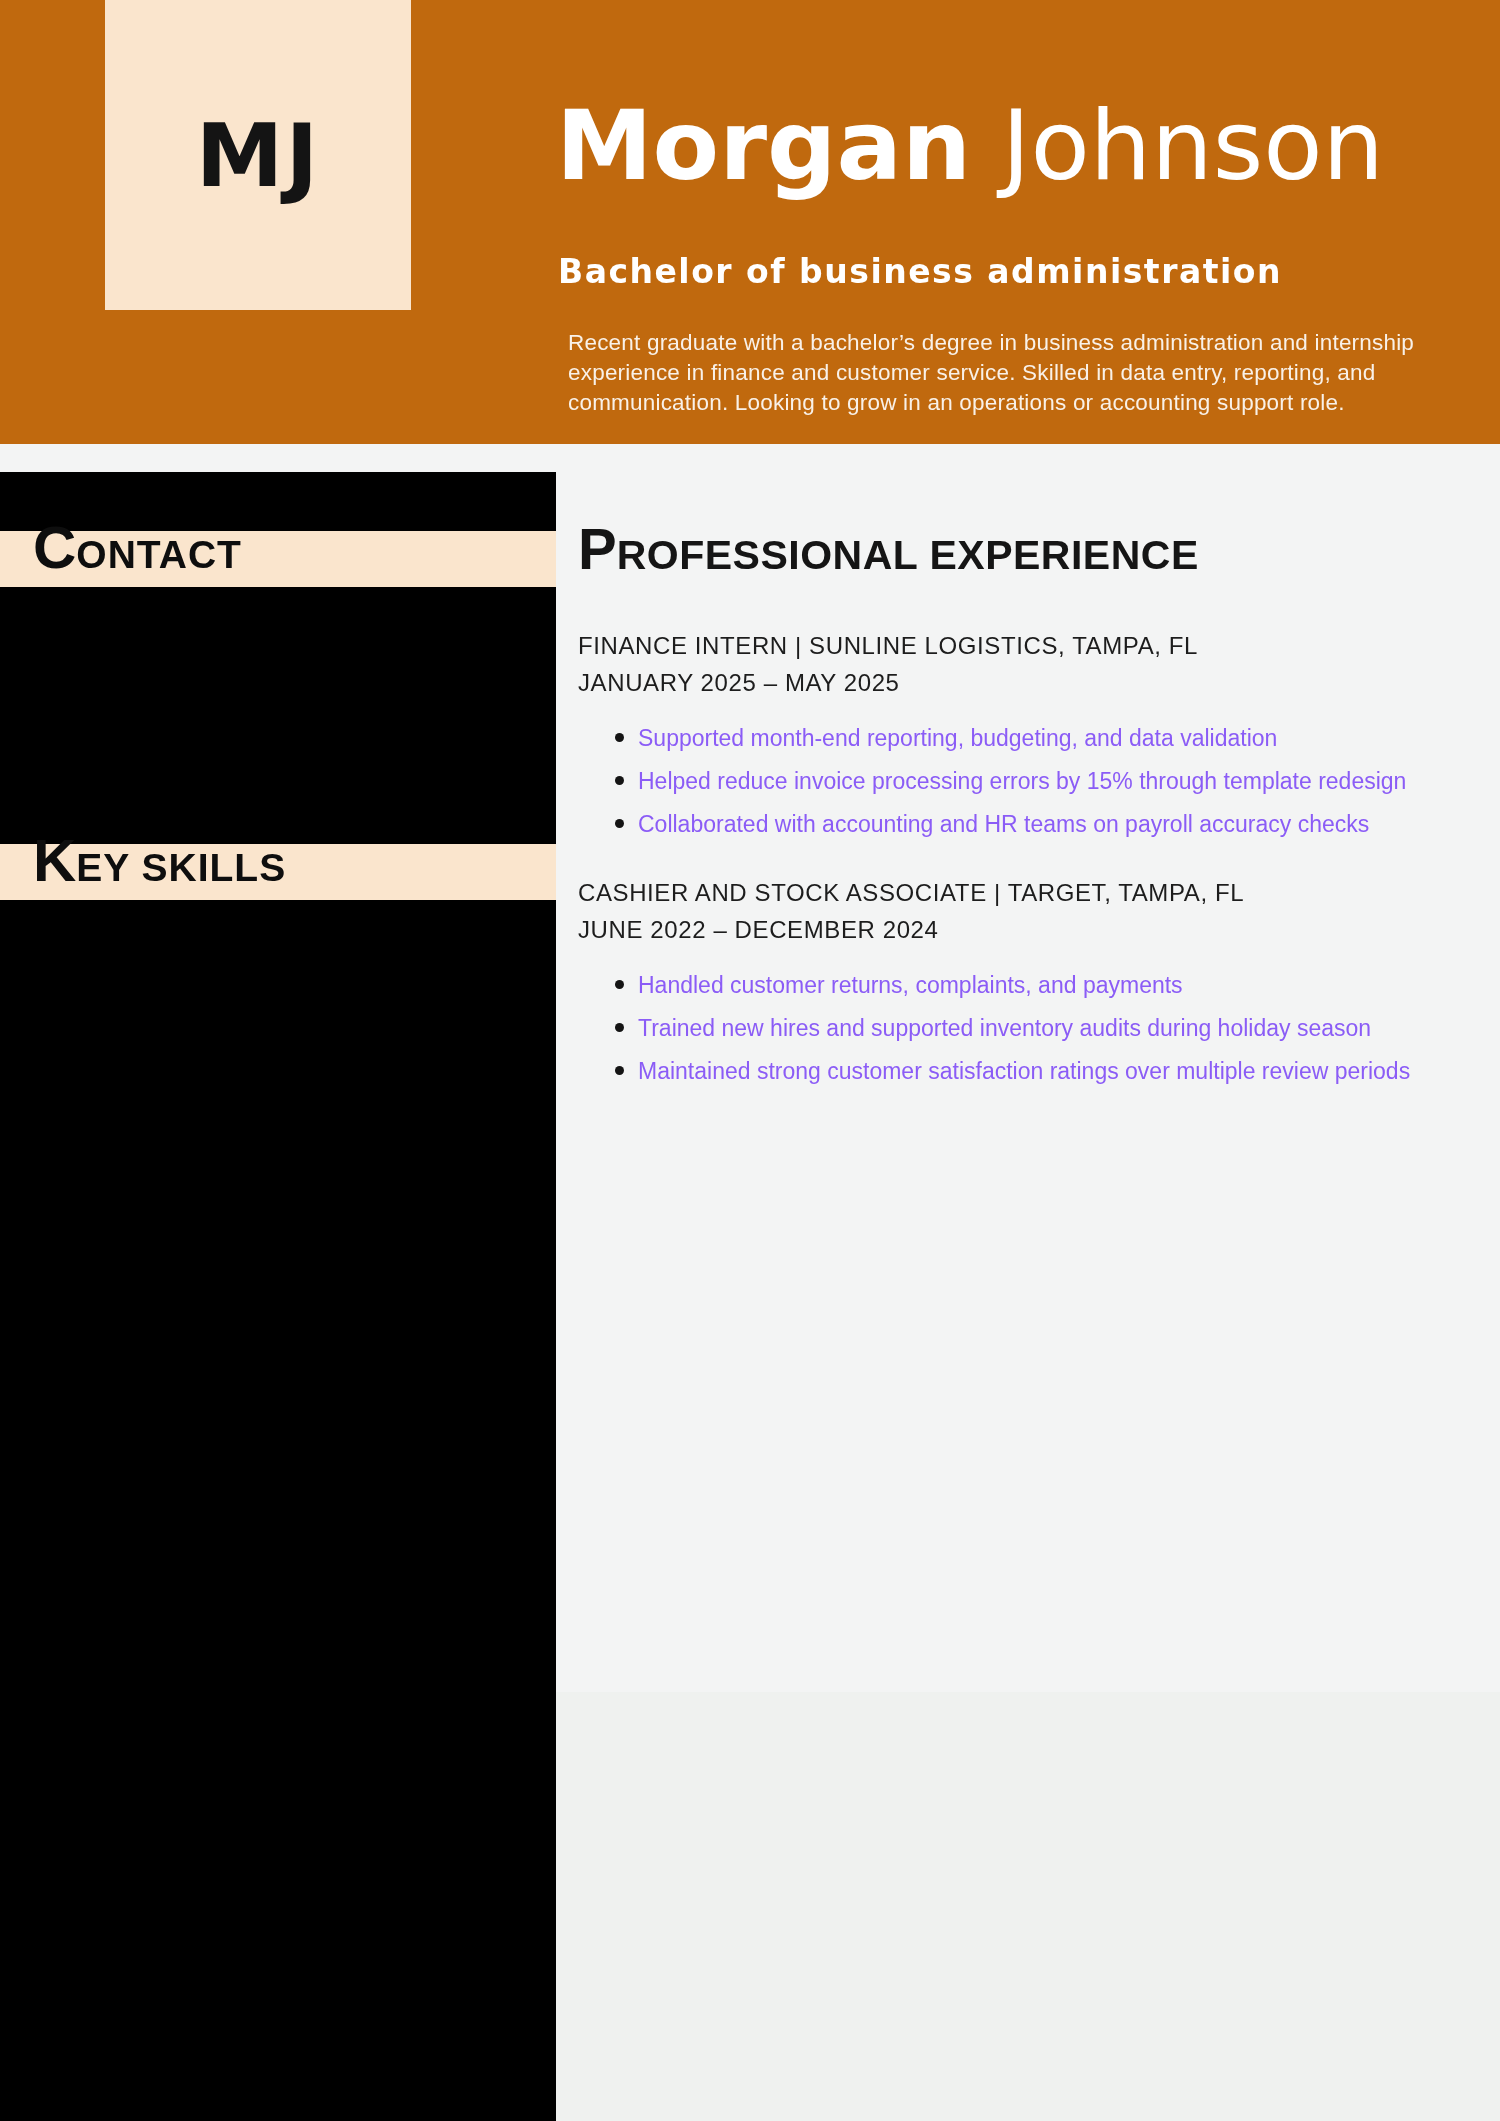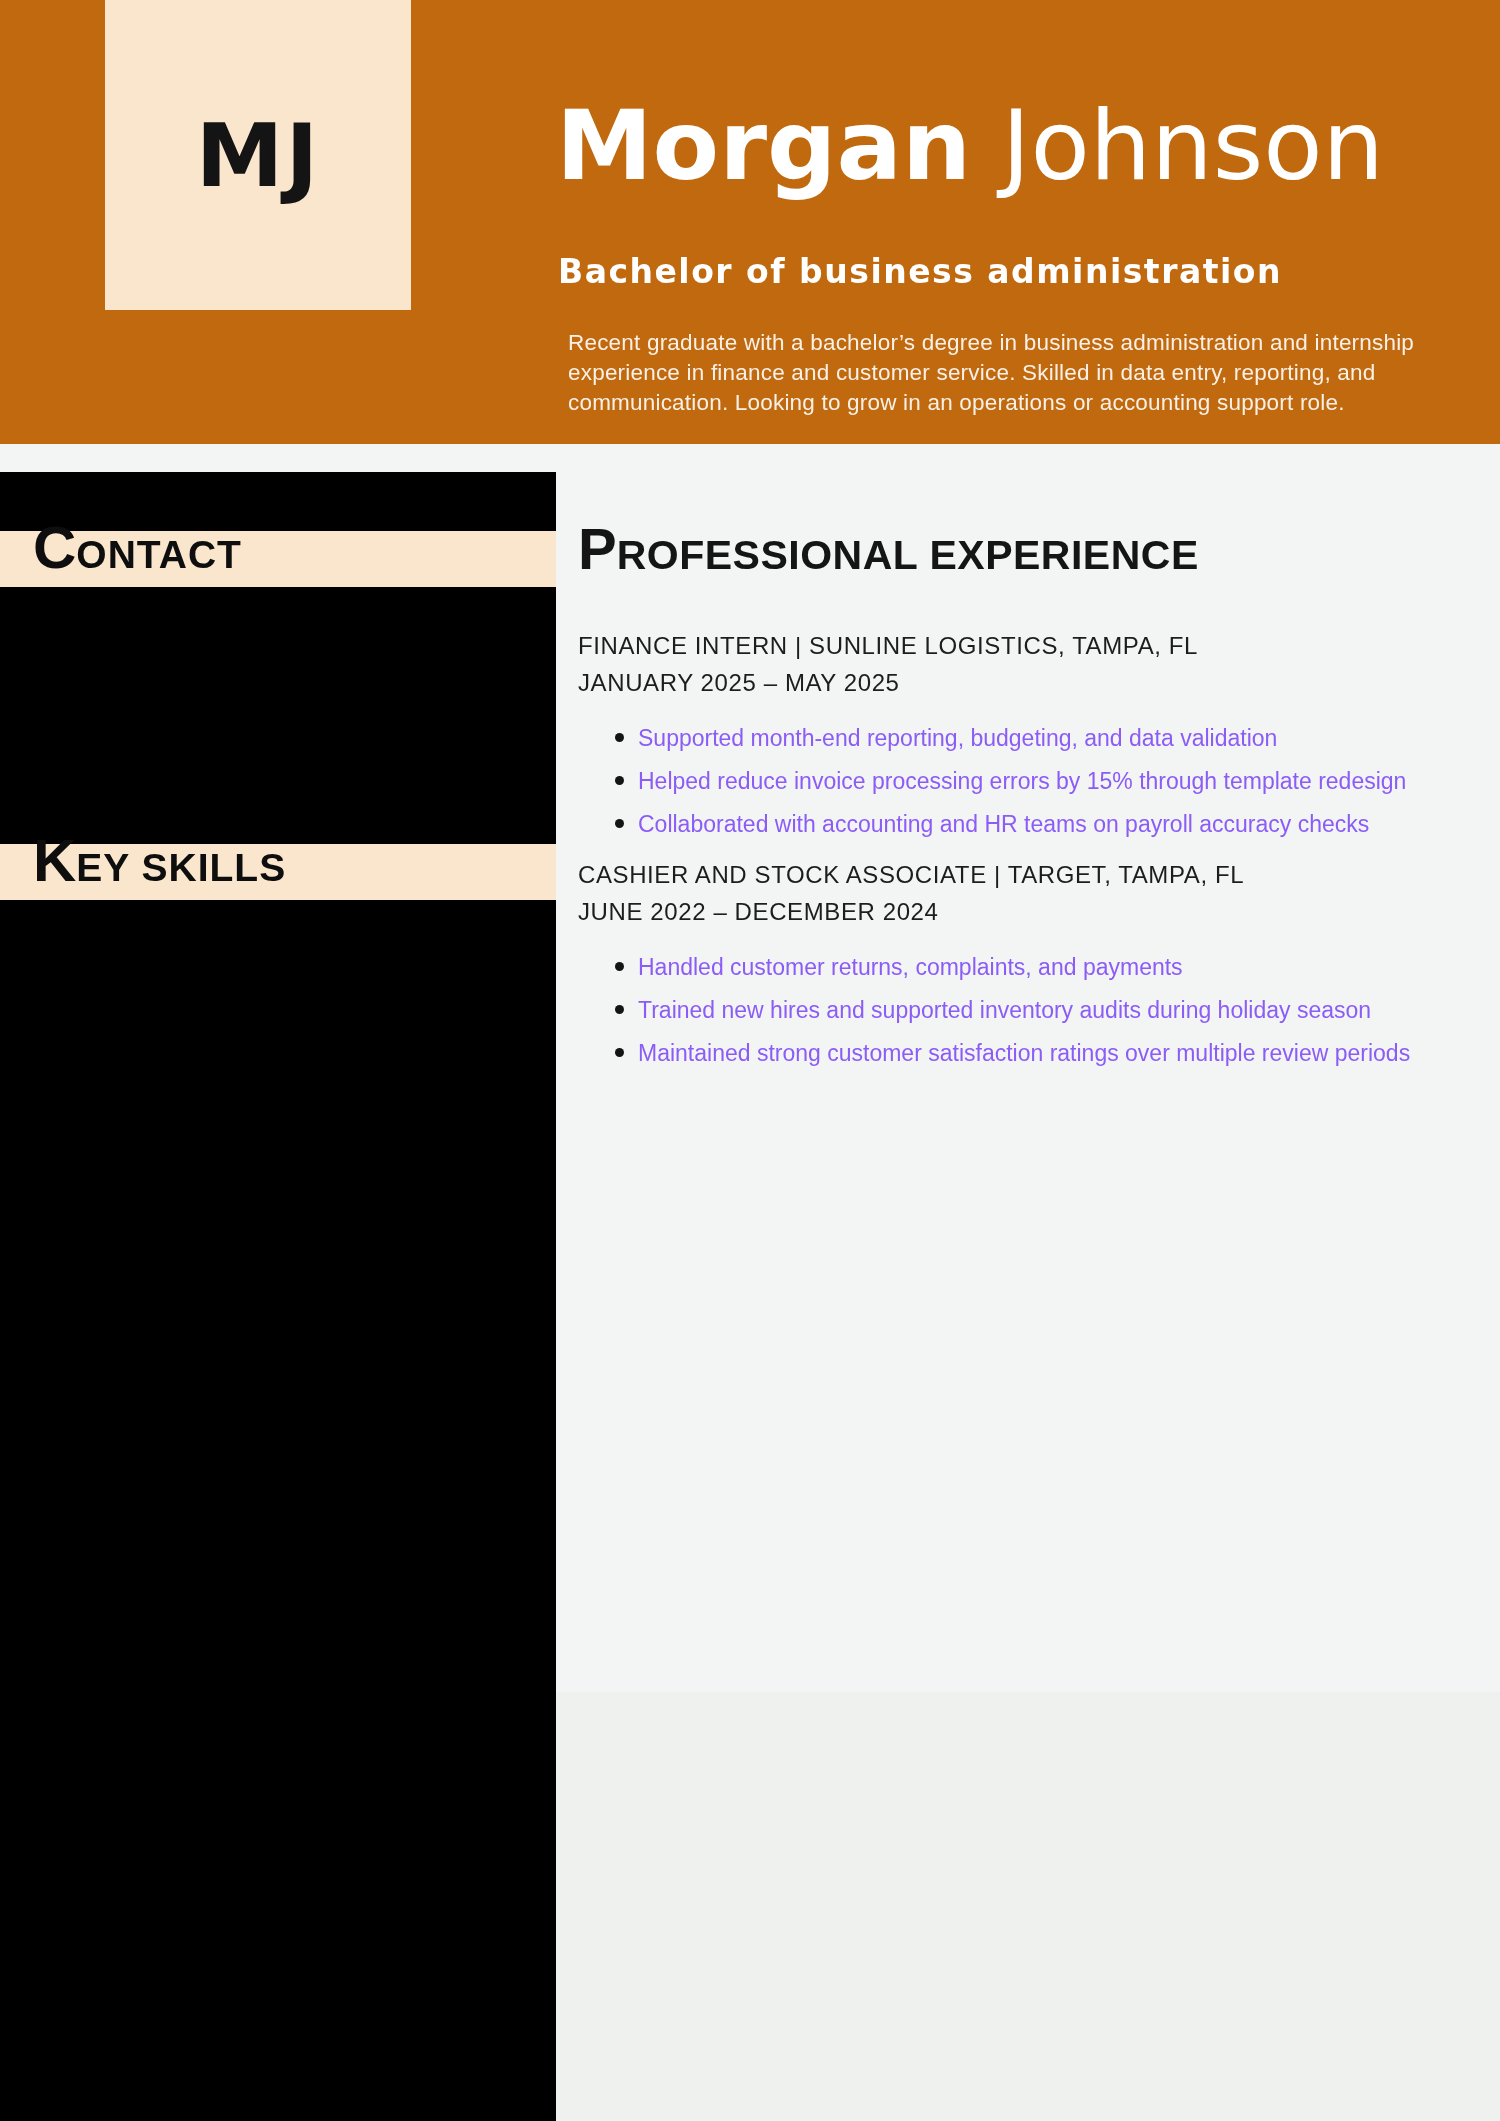--- a/index.html
+++ b/index.html
@@ -34,21 +34,21 @@
   .band .initial{font-size:60px;}
   .band .rest{font-size:39px;letter-spacing:1px;}
 
   
   .main{position:absolute;left:578px;top:520px;width:882px;}
   .section-heading{margin:0;line-height:1;color:#151515;font-weight:700;white-space:nowrap;
                    font-family:"Liberation Sans",sans-serif;}
   .section-heading .initial{font-size:58px;}
   .section-heading .rest{font-size:41px;letter-spacing:0.5px;}
   #jobs{margin-top:54px;}
-  .job + .job{margin-top:22px;}
+  .job + .job{margin-top:40px;}
   .job-title{margin:0;font-size:24px;line-height:28px;letter-spacing:0.6px;color:#1d1d1d;font-weight:400;}
   .job-dates{margin:9px 0 0;font-size:24px;line-height:28px;letter-spacing:0.6px;color:#1d1d1d;}
   .job-bullets{list-style:none;margin:26px 0 0;padding:0;}
   .job-bullets li{display:flex;margin:0 0 13px;font-size:23px;line-height:30px;color:#8b5cf6;justify-content:center;}
   .dot{flex:0 0 9px;width:9px;height:9px;border-radius:50%;background:#141414;margin:10px 14px 0 37px;}
   .bullet-text{flex:1;}
 </style>
 </head>
 <body>
 

